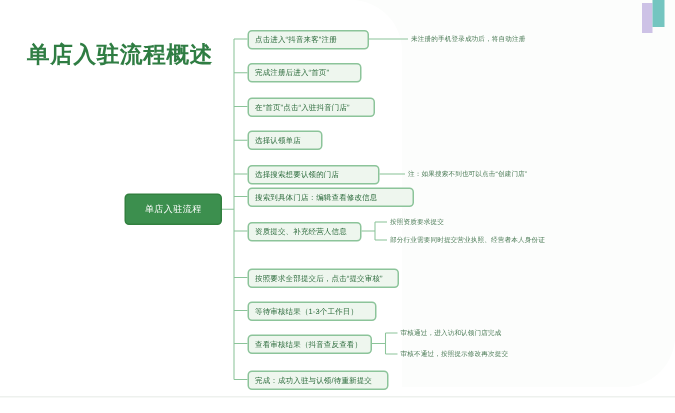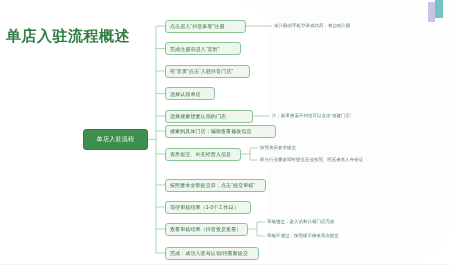--- a/index.html
+++ b/index.html
@@ -47,21 +47,21 @@
     background: #cdc2e6;
   }
   .chip-b {
     position: absolute; left: 7px; top: 0px;
     width: 8px; height: 18px;
     background: #74c5c0;
   }
   
   .page-title {
     position: absolute;
-    left: 6px; top: 27px;
+    left: 18px; top: 27px;
     font-size: 15px;
     font-weight: bold;
     letter-spacing: 0.5px;
     color: #2f7d43;
     white-space: nowrap;
   }
   
   .root-node {
     position: absolute;
     left: 83px; top: 129px;

